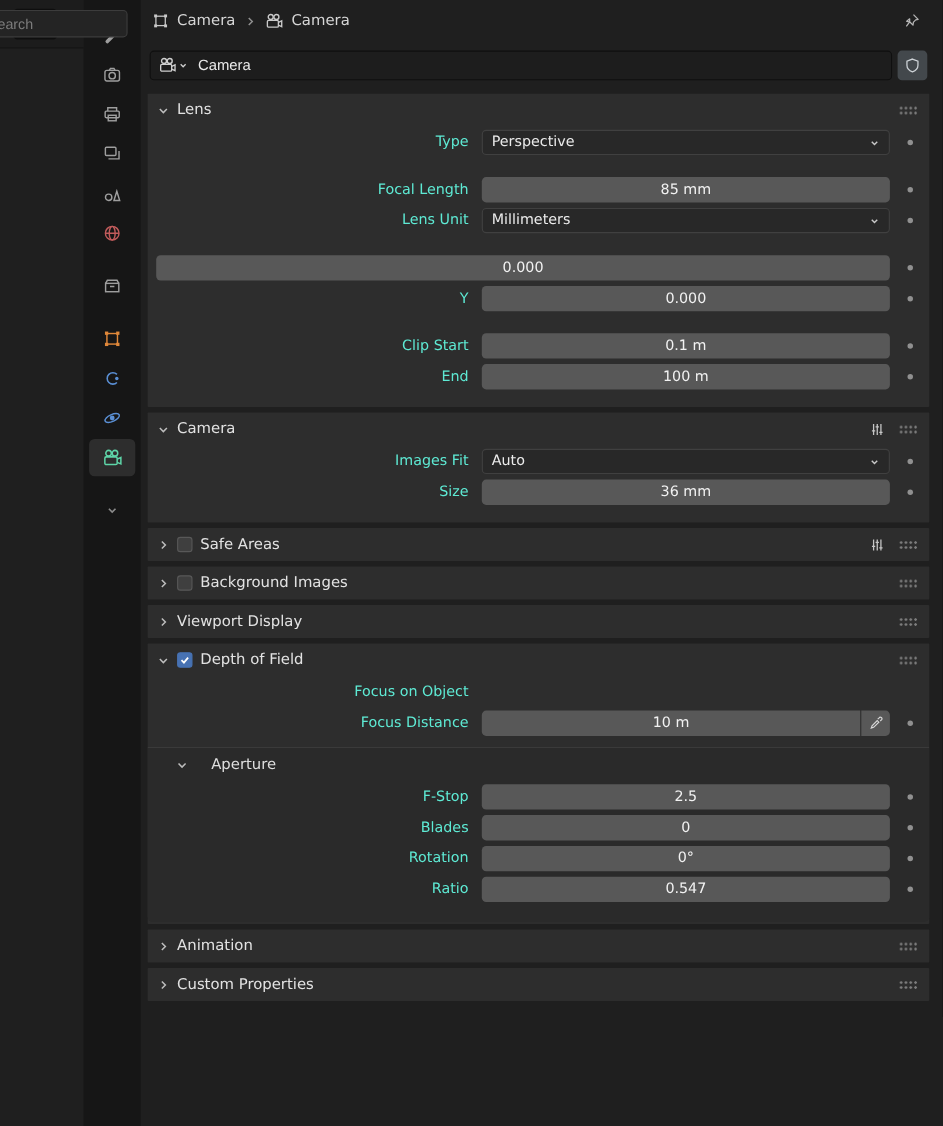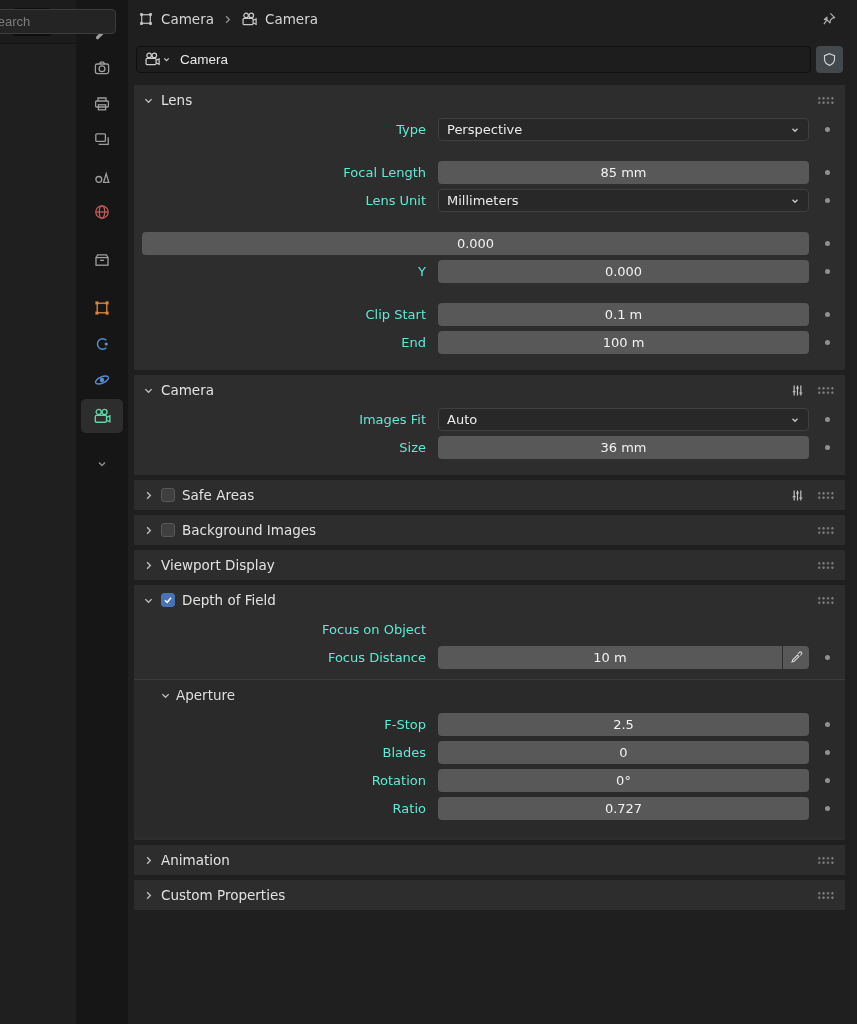--- a/index.html
+++ b/index.html
@@ -66,21 +66,21 @@
   .dropdown .dd-chev { margin-left:auto; display:flex; color:#c9c9c9; }
   .objfield { flex:1; background:#1d1d1d; border:1px solid #3c3c3c; border-radius:4px 0 0 4px; display:flex; align-items:center; gap:7px; padding:0 8px; color:#7e7e7e; font-size:13px; cursor:pointer; }
   .eyebtn { width:26px; flex:none; margin-left:1px; border-radius:0 4px 4px 0; display:flex; align-items:center; justify-content:center; color:#d8d8d8; cursor:pointer; }
   .eyebtn.dark { background:#1d1d1d; border:1px solid #3c3c3c; border-left:none; }
   .eyebtn.grey { background:#585858; }
 
   .cb { width:14px; height:14px; flex:none; border-radius:3px; background:#3f3f3f; border:1px solid #585858; display:flex; align-items:center; justify-content:center; cursor:pointer; }
   .cb.checked { background:#4772b3; border-color:#4772b3; color:#fff; }
 
   .subpanel { margin-top:10px; background:#2a2a2a; border-top:1px solid #3a3a3a; border-radius:0 0 5px 5px; padding-bottom:2px; }
-  .subhead { height:30px; display:flex; align-items:center; gap:5px; padding-left:26px; color:#dedede; font-size:13.5px; cursor:pointer; }
+  .subhead { height:30px; display:flex; align-items:center; gap:21px; padding-left:26px; color:#dedede; font-size:13.5px; cursor:pointer; }
 
   svg { display:block; }
 </style>
 </head>
 <body>
 
 <div class="app">
 
   <div class="topbar">
     <div class="editor-select">
@@ -552,21 +552,21 @@
                   <span class="pctrl">
                       <span class="slider">0°</span>
                     </span>
                   <span class="pdec">
                       <span class="dot"></span>
                     </span>
                 </div>
                 <div class="prow">
                   <span class="plabel">Ratio</span>
                   <span class="pctrl">
-                      <span class="slider">0.727</span>
+                      <span class="slider">0.547</span>
                     </span>
                   <span class="pdec">
                       <span class="dot"></span>
                     </span>
                 </div>
               </div>
             </div>
           </div>
         </div>
 

